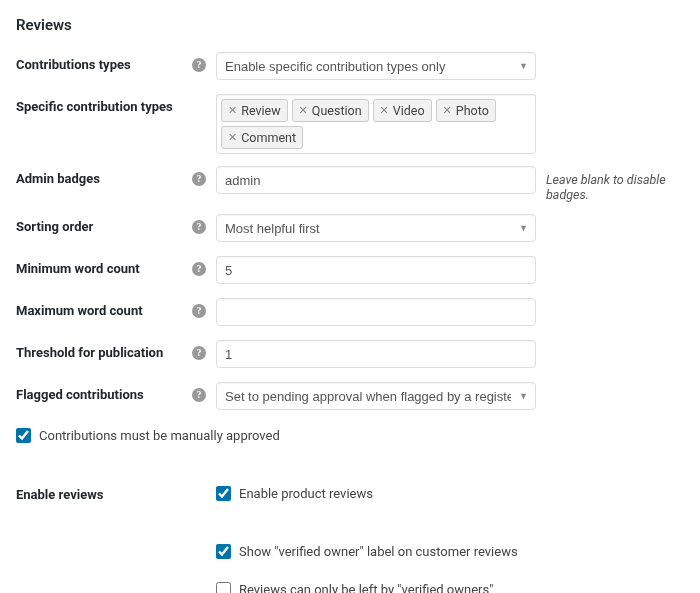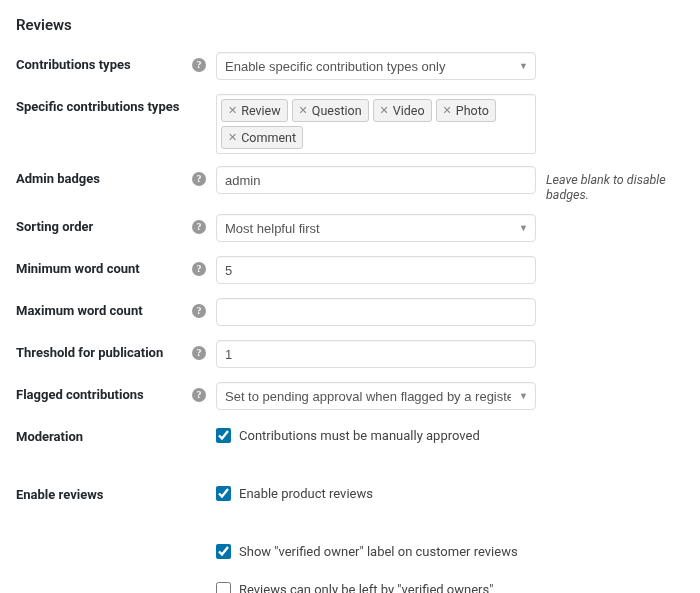--- a/index.html
+++ b/index.html
@@ -164,21 +164,21 @@
       <select>
         <option>Enable specific contribution types only</option>
       </select>
       <span class="select-arrow">▼</span>
     </div>
   </div>
 </div>
 
 <div class="form-row">
   <div class="label-col top">
-    <span class="label-text">Specific contributions types</span>
+    <span class="label-text">Specific contribution types</span>
     <span class="help-spacer"></span>
   </div>
   <div class="field-col">
     <div class="tagbox">
       <span class="tag">
           <span class="x">✕</span>
           <span>Review</span>
         </span>
       <span class="tag">
           <span class="x">✕</span>
@@ -265,24 +265,20 @@
     <div class="select-wrap">
       <select>
         <option>Set to pending approval when flagged by a registered …</option>
       </select>
       <span class="select-arrow">▼</span>
     </div>
   </div>
 </div>
 
 <div class="form-row">
-  <div class="label-col">
-    <span class="label-text">Moderation</span>
-    <span class="help-spacer"></span>
-  </div>
   <div class="field-col">
     <div class="check-row">
       <input type="checkbox" id="cb-mod" checked="" style="">
       <label for="cb-mod">Contributions must be manually approved</label>
     </div>
   </div>
 </div>
 
 <div class="form-row sub">
   <div class="label-col">

